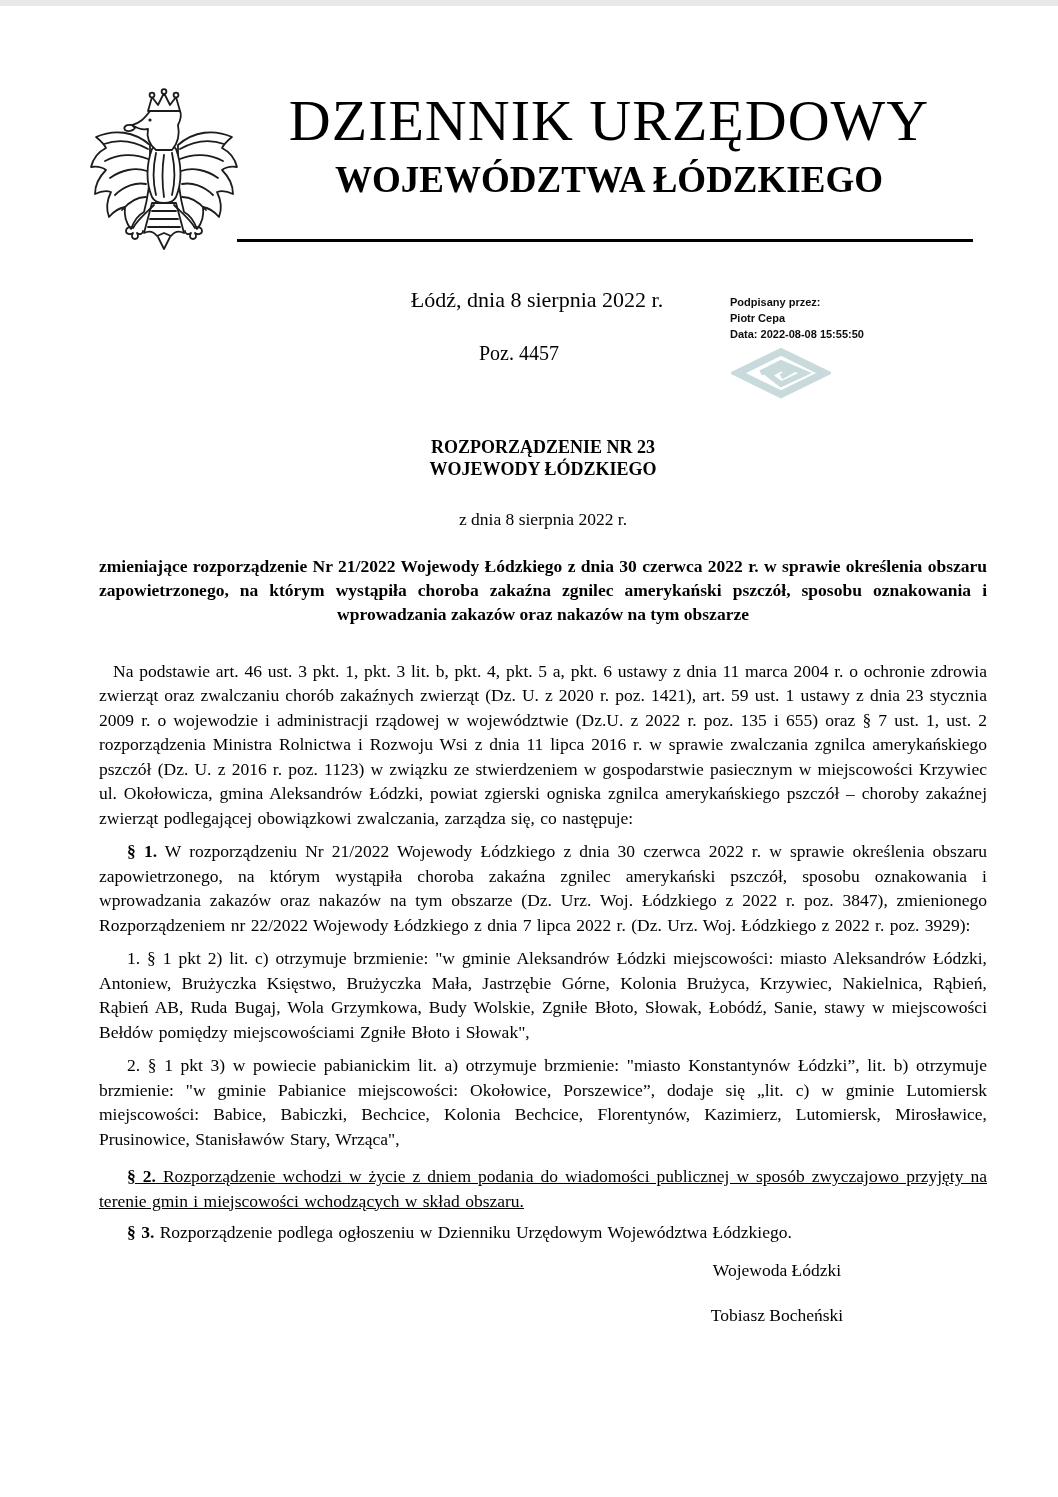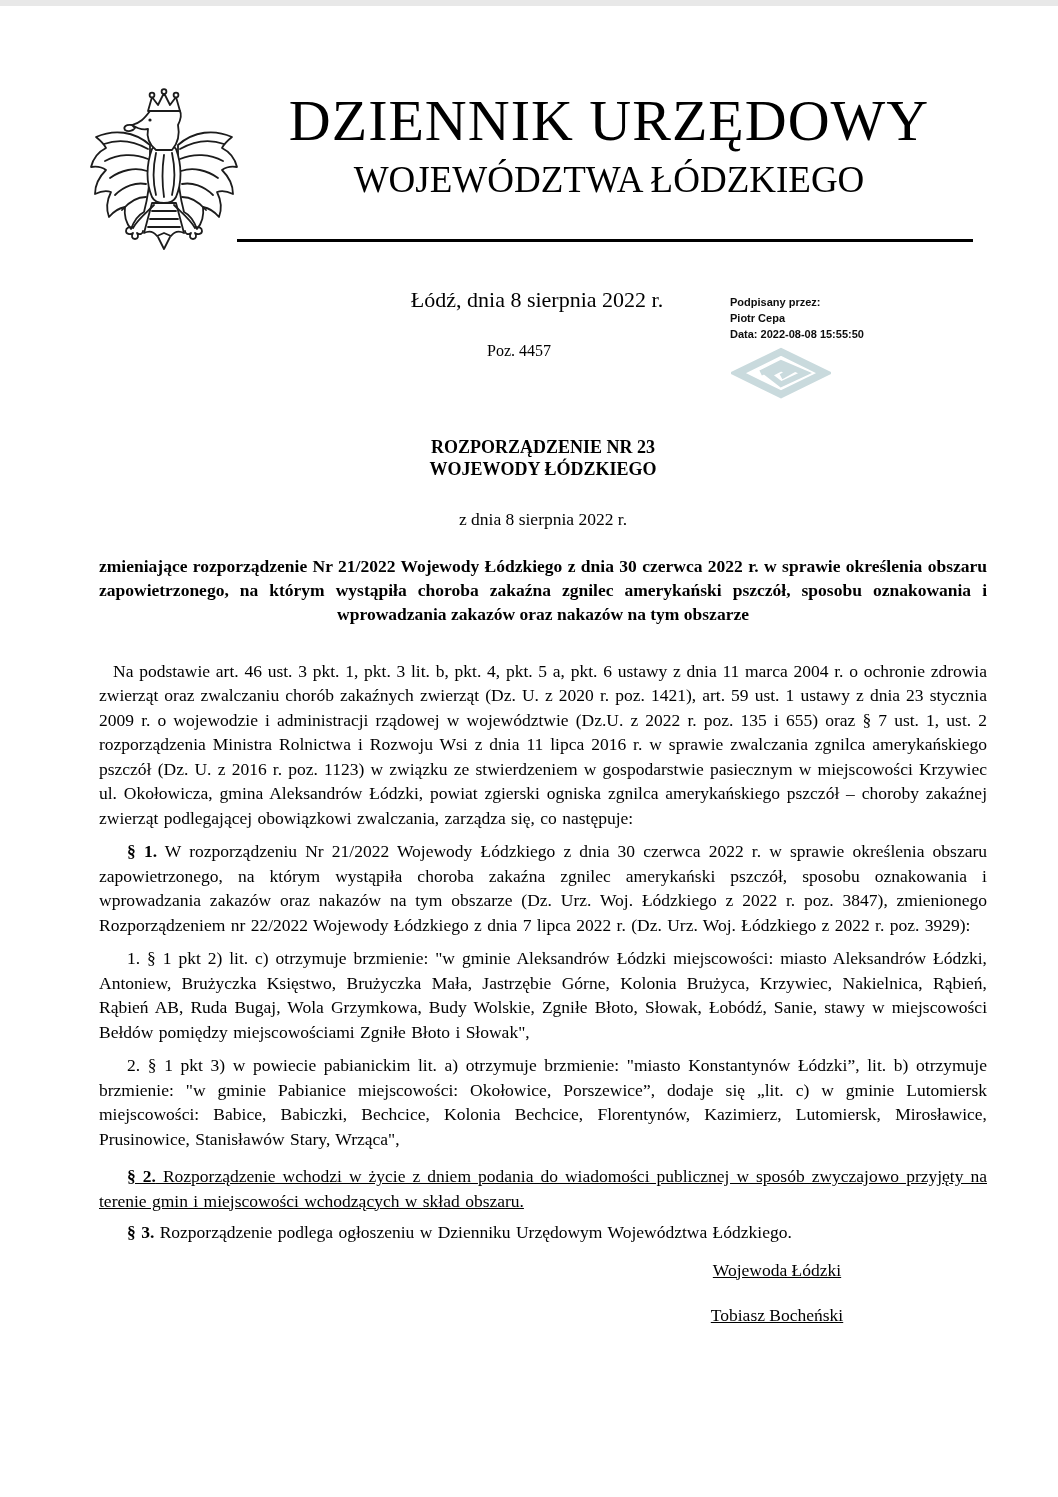--- a/index.html
+++ b/index.html
@@ -22,35 +22,35 @@
   .emblem svg { width:100%; height:100%; }
   .masthead {
     position:absolute; left:245px; top:82px; width:728px;
     text-align:center;
   }
   .masthead-line1 {
     font-size:58px; line-height:66px; letter-spacing:1px; font-weight:400;
     white-space:nowrap;
   }
   .masthead-line2 {
-    font-size:37px; line-height:44px; margin-top:4px; font-weight:400;
+    font-size:37px; line-height:44px; margin-top:4px; font-weight:700;
     white-space:nowrap;
   }
   .header-rule {
     position:absolute; left:237px; top:233px; width:736px;
     border-top:3px solid #000;
   }
   
   .place-date {
     position:absolute; left:8px; top:281px; width:1058px;
     text-align:center; font-size:22px;
   }
   .poz {
     position:absolute; left:0; top:336px; width:1038px;
-    text-align:center; font-size:16px;
+    text-align:center; font-size:20px;
   }
   
   .esig {
     position:absolute; left:730px; top:288px; width:210px;
     font-family:"Liberation Sans", sans-serif;
     font-size:11px; font-weight:700; line-height:16px; color:#0d0d0d;
   }
   .esig-seal {
     margin-top:3px; margin-left:1px;
     width:100px; height:58px;
@@ -70,21 +70,21 @@
     text-align:justify; text-align-last:center;
   }
   p.body { text-align:justify; word-spacing:1px; margin-top:9px; }
   p.p-first { margin-top:33px; text-indent:14px; }
   p.indent { text-indent:28px; }
   p.p5 { margin-top:13px;text-decoration:underline; }
   p.p6 { margin-top:7px; }
   .bold { font-weight:700; }
   .sig-block {
     margin-top:13px; margin-left:523px; width:310px;
-    text-align:center; line-height:24px;text-decoration:underline;
+    text-align:center; line-height:24px;
   }
   .sig-name { margin-top:21px; }
 </style>
 </head>
 <body>
 
 <div class="page">
 
   <div class="emblem">
     <svg viewBox="0 0 152 166" xmlns="http://www.w3.org/2000/svg">

